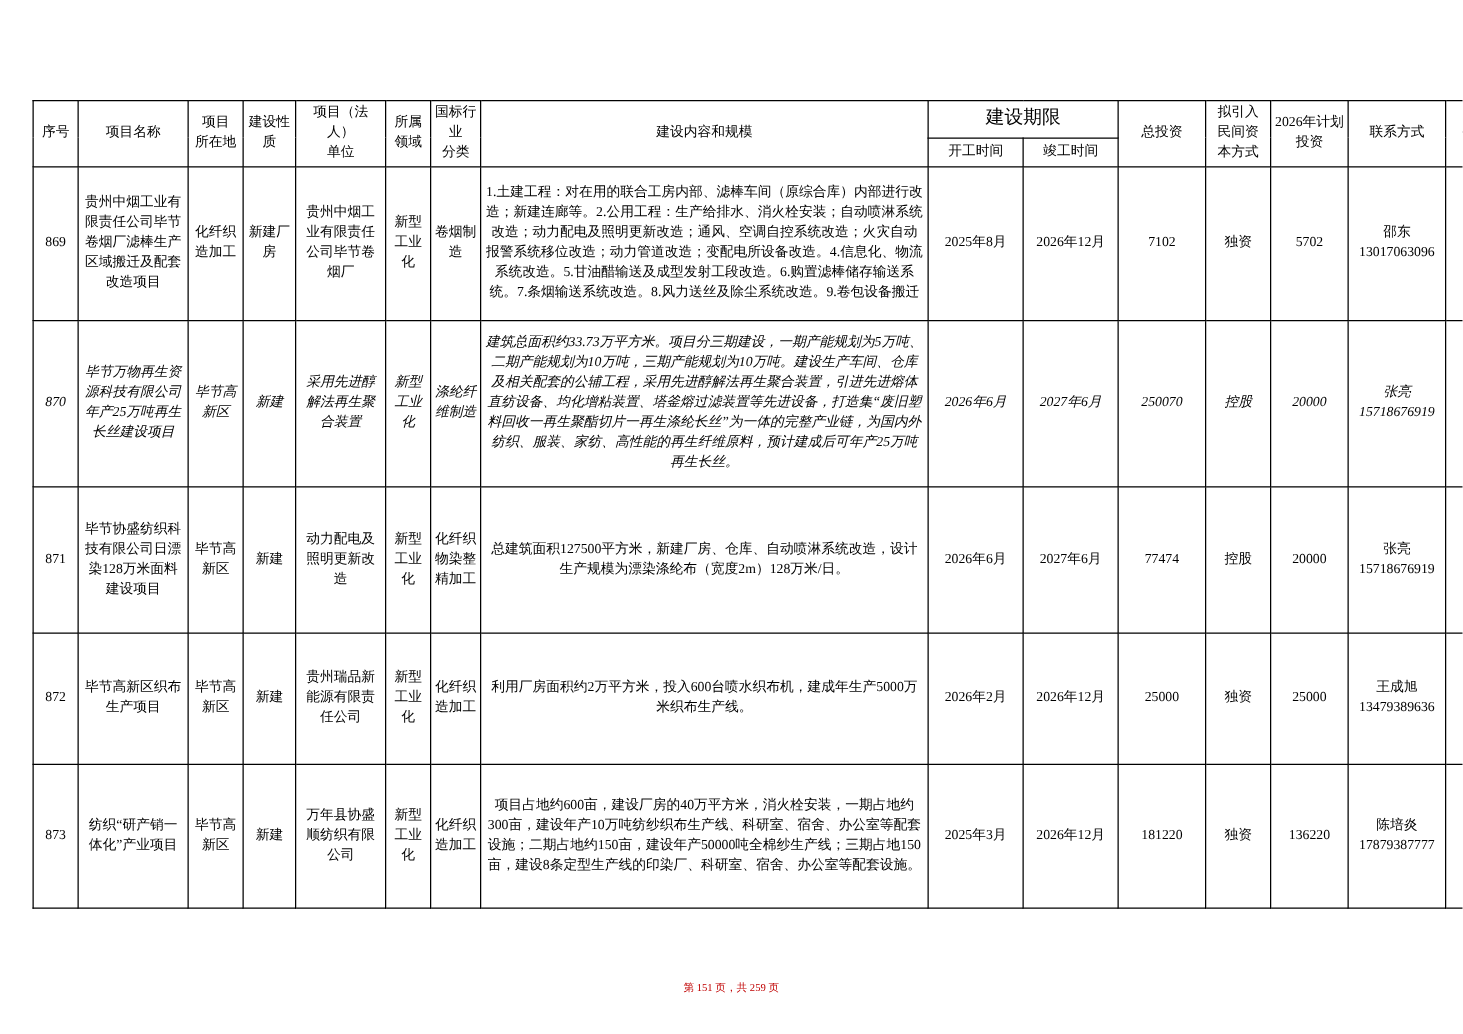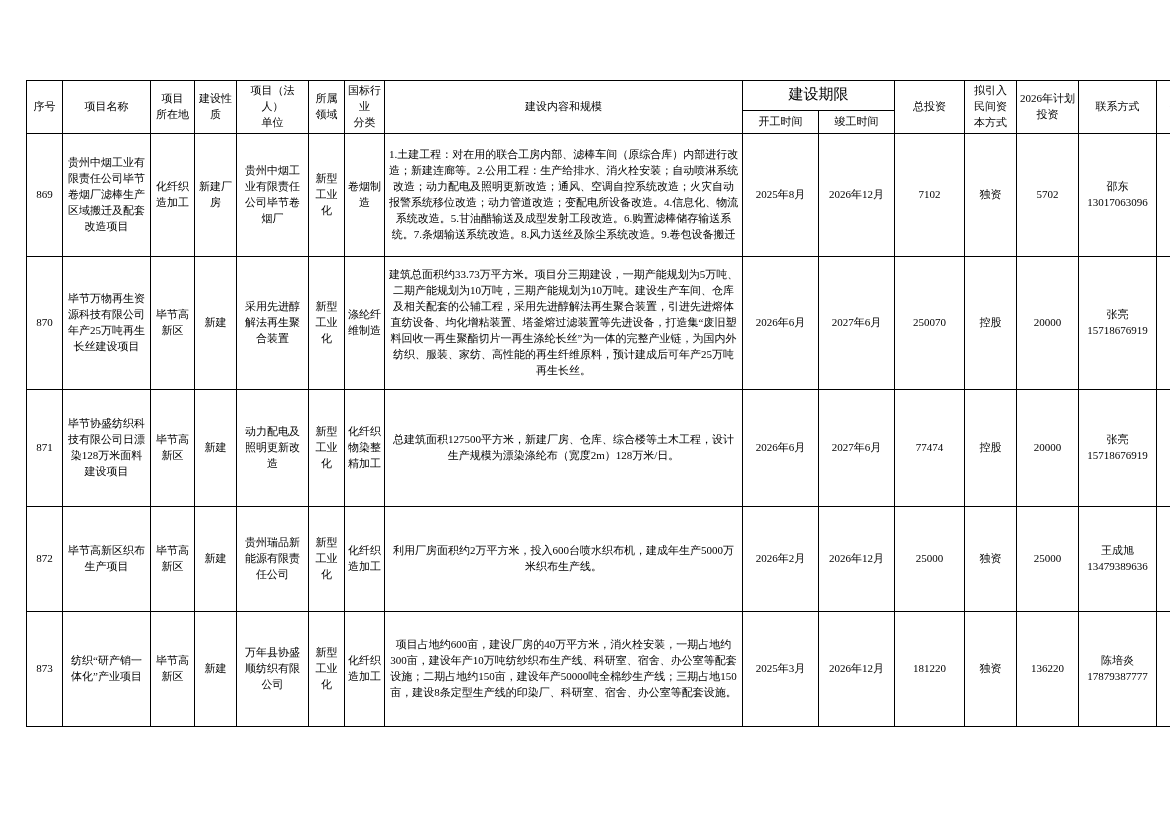--- a/index.html
+++ b/index.html
@@ -69,21 +69,21 @@
   }
   .seq-cell { font-size: 11.5px; }
   .name-cell { line-height: 1.5; }
   .contact-cell { line-height: 1.5; }
   .num-cell { font-size: 11.5px; }
 
   thead th.header-span {
     font-size: 15px;
   }
   .row-869 td { height: 118px; }
-  .row-870 td { height: 128px; }
+  .row-870 td { height: 128px; font-style: italic; }
   .row-871 td { height: 112px; }
   .row-872 td { height: 100px; }
   .row-873 td { height: 110px; }
 
   .footer {
     position: absolute;
     left: 0;
     right: 0;
     bottom: 30px;
     text-align: center;
@@ -175,21 +175,21 @@
         <td></td>
       </tr>
       <tr class="row-871">
         <td class="seq-cell">871</td>
         <td class="name-cell">毕节协盛纺织科技有限公司日漂染128万米面料建设项目</td>
         <td>毕节高新区</td>
         <td>新建</td>
         <td>动力配电及照明更新改造</td>
         <td>新型工业化</td>
         <td>化纤织物染整精加工</td>
-        <td class="content-cell">总建筑面积127500平方米，新建厂房、仓库、综合楼等土木工程，设计生产规模为漂染涤纶布（宽度2m）128万米/日。</td>
+        <td class="content-cell">总建筑面积127500平方米，新建厂房、仓库、自动喷淋系统改造，设计生产规模为漂染涤纶布（宽度2m）128万米/日。</td>
         <td>2026年6月</td>
         <td>2027年6月</td>
         <td class="num-cell">77474</td>
         <td>控股</td>
         <td class="num-cell">20000</td>
         <td class="contact-cell">张亮
 15718676919</td>
         <td></td>
       </tr>
       <tr class="row-872">
@@ -224,14 +224,21 @@
         <td class="num-cell">181220</td>
         <td>独资</td>
         <td class="num-cell">136220</td>
         <td class="contact-cell">陈培炎
 17879387777</td>
         <td></td>
       </tr>
     </tbody>
   </table>
 
+  <div class="footer">
+    <span>第</span>
+    <span class="fnum">151</span>
+    <span>页，共</span>
+    <span class="fnum">259</span>
+    <span>页</span>
+  </div>
 
 </div>
 
 </body></html>

